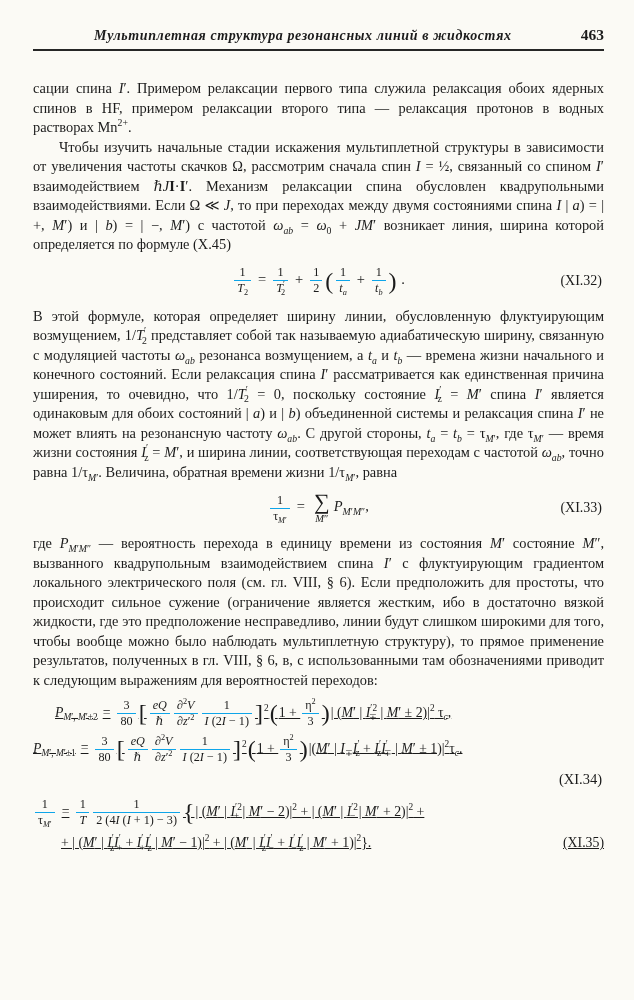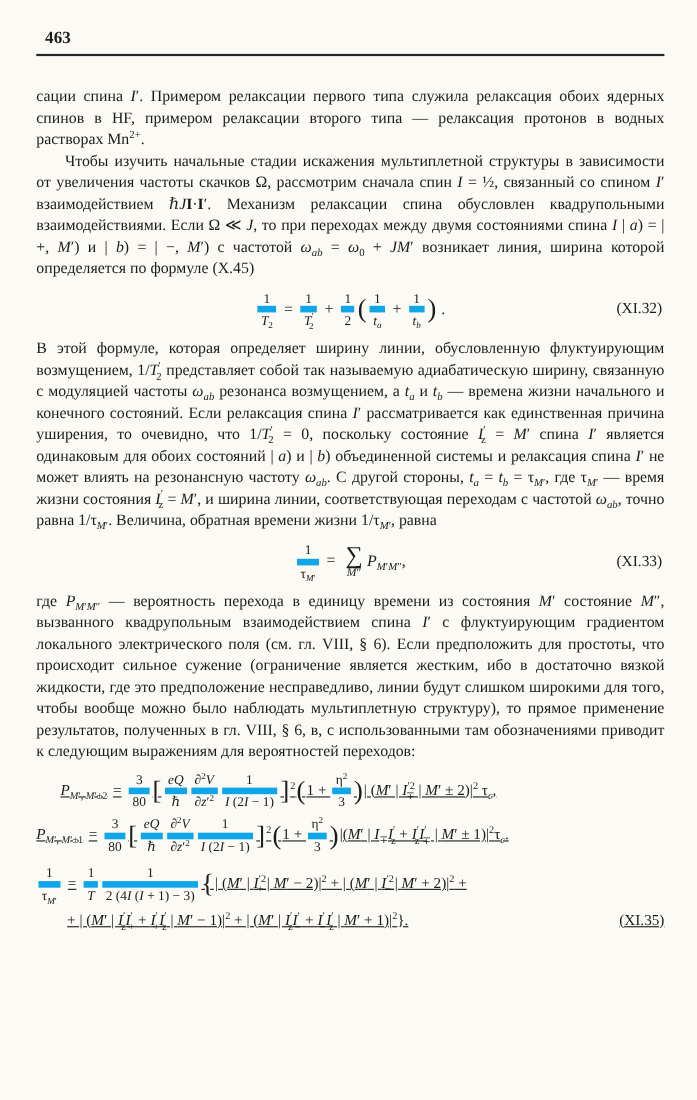--- a/index.html
+++ b/index.html
@@ -35,34 +35,35 @@
   .eq-block{margin:8px 0 4px;}
   .eq-line{text-align:left;font-size:13.8px;margin:5px 0;white-space:nowrap;text-decoration:underline;}
   .eq-line.ind1{padding-left:22px;}
   .eq-line.ind2{padding-left:28px;}
   .eq-tag-row{text-align:right;font-size:14.5px;margin:4px 2px 8px 0;}
   .eq-line.flexrow{display:flex;align-items:flex-end;white-space:nowrap;}
   .eq-line.flexrow .grow{flex:1;}
   
   .fr{display:inline-block;vertical-align:middle;text-align:center;font-size:12.2px;line-height:1.22;margin:0 2px;}
   .fr .nu{display:block;padding:0 3px;}
-  .fr .de{display:block;border-top:6px solid #0ea5e9;padding:0 3px;}
+  .fr .de{display:block;border-top:1px solid #0ea5e9;padding:0 3px;}
   .rel{padding:0 5px;}
   .big{font-size:24px;font-weight:400;vertical-align:middle;line-height:0;padding:0 1px;}
   .sum{display:inline-flex;flex-direction:column;align-items:center;vertical-align:middle;line-height:1;margin:0 4px;}
   .sum .sig{font-size:22px;}
   .sum .lim{font-size:10.5px;margin-top:1px;}
 </style>
 </head>
 <body>
 
 <div class="page">
 
   <header>
     <div class="runhead">
+      <span class="rh-title">Мультиплетная структура резонансных линий в жидкостях</span>
       <span class="rh-page">463</span>
     </div>
     <div class="head-rule"></div>
   </header>
 
   <main>
 
     <p>сации спина <i>I</i>′. Примером релаксации первого типа служила релаксация обоих ядерных спинов в HF, примером релаксации второго типа — релаксация протонов в водных растворах Mn<sup>2+</sup>.</p>
 
     <p class="indent">Чтобы изучить начальные стадии искажения мультиплетной структуры в зависимости от увеличения частоты скачков Ω, рассмотрим сначала спин <i>I</i> = ½, связанный со спином <i>I</i>′ взаимодействием ℏ<i>J</i><b>I</b>·<b>I</b>′. Механизм релаксации спина обусловлен квадрупольными взаимодействиями. Если Ω ≪ <i>J</i>, то при переходах между двумя состояниями спина <i>I</i> | <i>a</i>) = | +, <i>M</i>′) и | <i>b</i>) = | −, <i>M</i>′) с частотой <i>ω</i><sub><i>ab</i></sub> = <i>ω</i><sub>0</sub> + <i>JM</i>′ возникает линия, ширина которой определяется по формуле (X.45)</p>
@@ -80,20 +81,21 @@
             <span class="lim"><i>M</i>″</span>
           </span><i>P</i><sub><i>M</i>′<i>M</i>″</sub>,</span>
       <span class="eq-tag">(XI.33)</span>
     </div>
 
     <p>где <i>P</i><sub><i>M</i>′<i>M</i>″</sub> — вероятность перехода в единицу времени из состояния <i>M</i>′ состояние <i>M</i>″, вызванного квадрупольным взаимодействием спина <i>I</i>′ с флуктуирующим градиентом локального электрического поля (см. гл. VIII, § 6). Если предположить для простоты, что происходит сильное сужение (ограничение является жестким, ибо в достаточно вязкой жидкости, где это предположение несправедливо, линии будут слишком широкими для того, чтобы вообще можно было наблюдать мультиплетную структуру), то прямое применение результатов, полученных в гл. VIII, § 6, в, с использованными там обозначениями приводит к следующим выражениям для вероятностей переходов:</p>
 
     <div class="eq-block">
       <div class="eq-line ind1"><i>P</i><sub><i>M</i>′, <i>M</i>′±2</sub><span class="rel">=</span><span class="fr"><span class="nu">3</span><span class="de">80</span></span><span class="big">[</span><span class="fr"><span class="nu"><i>eQ</i></span><span class="de">ℏ</span></span><span class="fr"><span class="nu">∂<sup>2</sup><i>V</i></span><span class="de">∂<i>z</i>′<sup>2</sup></span></span><span class="fr"><span class="nu">1</span><span class="de"><i>I</i> (2<i>I</i> − 1)</span></span><span class="big">]</span><sup>2</sup><span class="big">(</span>1 + <span class="fr"><span class="nu">η<sup>2</sup></span><span class="de">3</span></span><span class="big">)</span>| (<i>M</i>′ | <i>I</i><sup>′2</sup><sub class="ml2">∓</sub> | <i>M</i>′ ± 2)|<sup>2</sup> τ<sub><i>c</i></sub>,</div>
       <div class="eq-line"><i>P</i><sub><i>M</i>′, <i>M</i>′±1</sub><span class="rel">=</span><span class="fr"><span class="nu">3</span><span class="de">80</span></span><span class="big">[</span><span class="fr"><span class="nu"><i>eQ</i></span><span class="de">ℏ</span></span><span class="fr"><span class="nu">∂<sup>2</sup><i>V</i></span><span class="de">∂<i>z</i>′<sup>2</sup></span></span><span class="fr"><span class="nu">1</span><span class="de"><i>I</i> (2<i>I</i> − 1)</span></span><span class="big">]</span><sup>2</sup><span class="big">(</span>1 + <span class="fr"><span class="nu">η<sup>2</sup></span><span class="de">3</span></span><span class="big">)</span>|(<i>M</i>′ | <i>I</i><sub>∓</sub><i>I</i><sup>′</sup><sub class="ml">z</sub> + <i>I</i><sup>′</sup><sub class="ml">z</sub><i>I</i><sup>′</sup><sub class="ml">∓</sub> | <i>M</i>′ ± 1)|<sup>2</sup>τ<sub><i>c</i></sub>.</div>
+      <div class="eq-tag-row">(XI.34)</div>
     </div>
 
 
     <div class="eq-block">
       <div class="eq-line"><span class="fr"><span class="nu">1</span><span class="de">τ<sub><i>M</i>′</sub></span></span><span class="rel">=</span><span class="fr"><span class="nu">1</span><span class="de"><i>T</i></span></span><span class="fr"><span class="nu">1</span><span class="de">2 (4<i>I</i> (<i>I</i> + 1) − 3)</span></span><span class="big">{</span>| (<i>M</i>′ | <i>I</i><sup>′2</sup><sub class="ml2">+</sub> | <i>M</i>′ − 2)|<sup>2</sup> + | (<i>M</i>′ | <i>I</i><sup>′2</sup><sub class="ml2">−</sub> | <i>M</i>′ + 2)|<sup>2</sup> +</div>
       <div class="eq-line ind2 flexrow">
         <span>+ | (<i>M</i>′ | <i>I</i><sup>′</sup><sub class="ml">z</sub><i>I</i><sup>′</sup><sub class="ml">+</sub> + <i>I</i><sup>′</sup><sub class="ml">+</sub><i>I</i><sup>′</sup><sub class="ml">z</sub> | <i>M</i>′ − 1)|<sup>2</sup> + | (<i>M</i>′ | <i>I</i><sup>′</sup><sub class="ml">z</sub><i>I</i><sup>′</sup><sub class="ml">−</sub> + <i>I</i><sup>′</sup><sub class="ml">−</sub><i>I</i><sup>′</sup><sub class="ml">z</sub> | <i>M</i>′ + 1)|<sup>2</sup>}.</span>
         <span class="grow"></span>
         <span>(XI.35)</span>
       </div>

